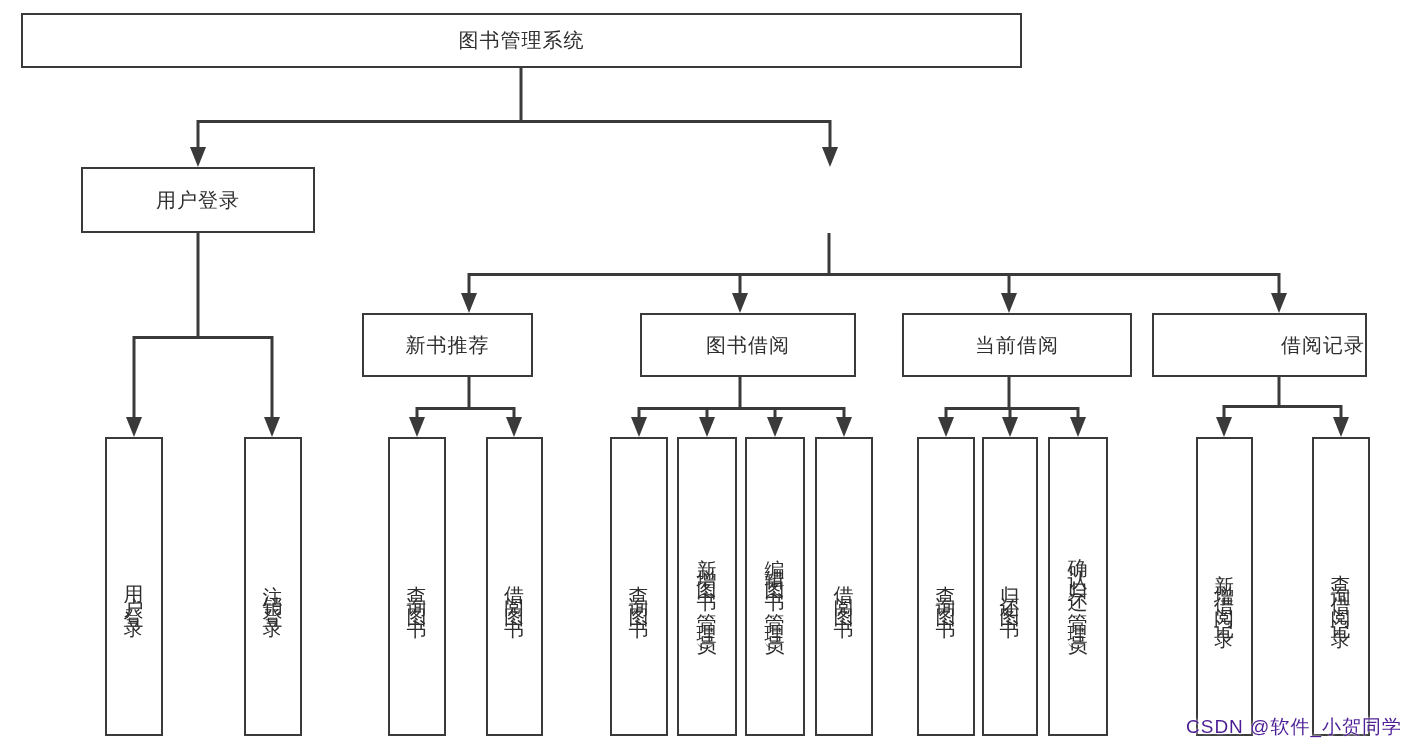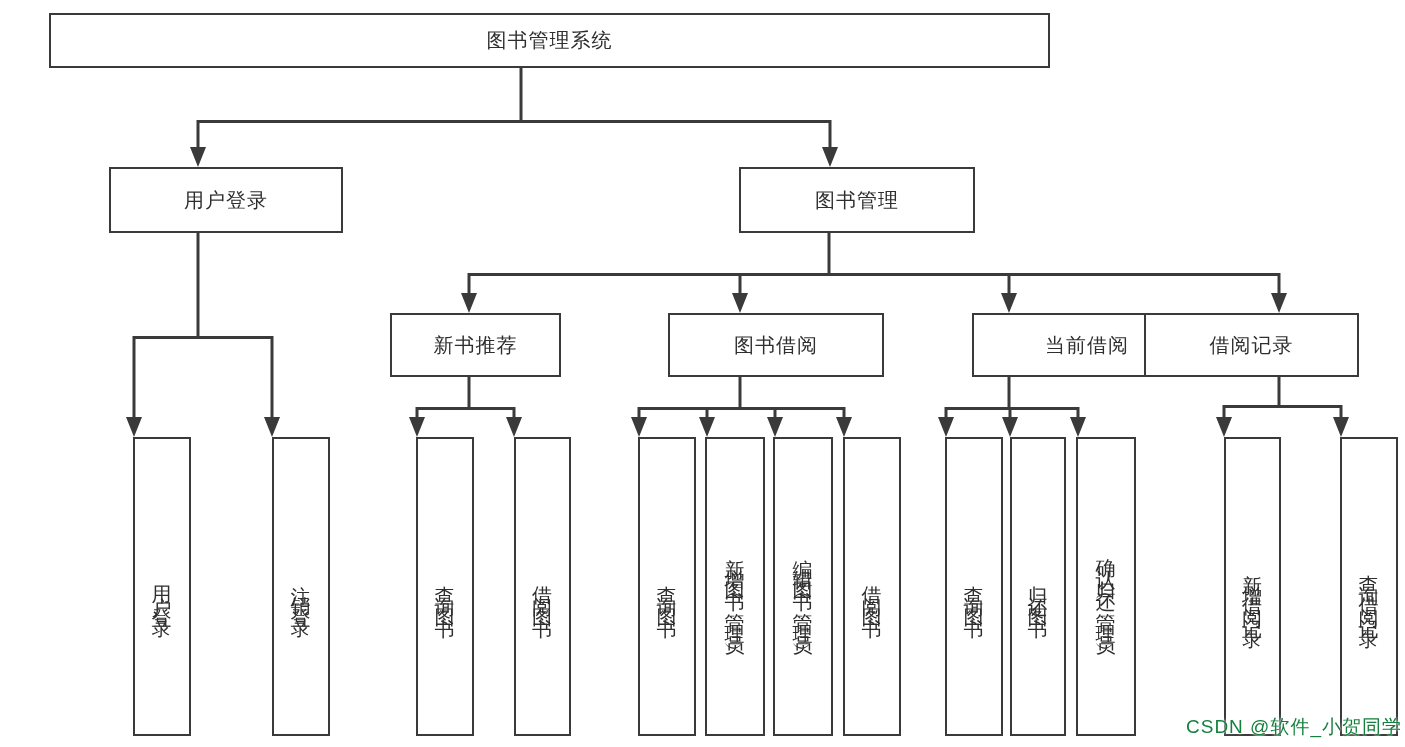--- a/index.html
+++ b/index.html
@@ -14,21 +14,20 @@
   .box{
     position:absolute;
     box-sizing:border-box;
     background:#ffffff;
     border:2.5px solid #3a3a3a;
     display:flex;
     align-items:center;
     justify-content:center;
     color:#2e2e2e;
     z-index:2;
-    margin-left:28px;
   }
   .box.h .label{
     font-size:20px;
     letter-spacing:1px;
     white-space:nowrap;
   }
   .box.v .label{
     writing-mode:vertical-rl;
     text-orientation:mixed;
     font-size:20px;
@@ -37,21 +36,21 @@
     line-height:1;
     white-space:nowrap;
   }
   #watermark{
     position:absolute;
     left:1186px;
     top:714px;
     z-index:5;
     font-size:19px;
     letter-spacing:1px;
-    color:#15803d;
+    color:#4c1d95;
     text-shadow:0 0 2px #ffffff, 0 0 4px #ffffff;
     white-space:nowrap;
   }
 </style>
 </head>
 <body>
 
 <div id="stage">
 
   <svg id="wires" viewBox="0 0 1405 747" xmlns="http://www.w3.org/2000/svg">
@@ -109,34 +108,31 @@
     </g>
   </svg>
 
   <div class="box h" style="left:21px;top:13px;width:1001px;height:55px;">
     <span class="label">图书管理系统</span>
   </div>
 
   <div class="box h" style="left:81px;top:167px;width:234px;height:66px;">
     <span class="label">用户登录</span>
   </div>
-  <div class="box h" style="left:711px;top:167px;width:236px;height:66px;">
-    <span class="label">图书管理</span>
-  </div>
 
   <div class="box h" style="left:362px;top:313px;width:171px;height:64px;">
     <span class="label">新书推荐</span>
   </div>
   <div class="box h" style="left:640px;top:313px;width:216px;height:64px;">
     <span class="label">图书借阅</span>
   </div>
-  <div class="box h" style="left:944px;top:313px;width:230px;height:64px;">
+  <div class="box h" style="left:902px;top:313px;width:230px;height:64px;">
     <span class="label">当前借阅</span>
   </div>
-  <div class="box h" style="left:1116px;top:313px;width:215px;height:64px;">
+  <div class="box h" style="left:1152px;top:313px;width:215px;height:64px;justify-content:flex-end;">
     <span class="label">借阅记录</span>
   </div>
 
   <div class="box v" style="left:105px;top:437px;width:58px;height:299px;">
     <span class="label">用户登录</span>
   </div>
   <div class="box v" style="left:244px;top:437px;width:58px;height:299px;">
     <span class="label">注销登录</span>
   </div>
 

